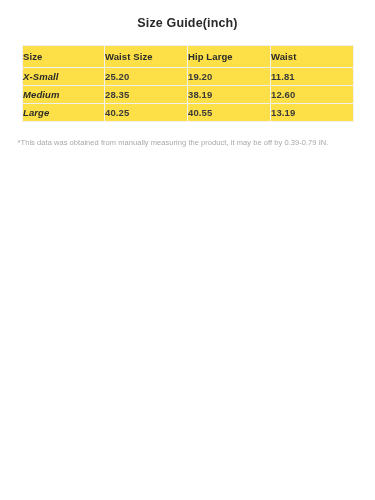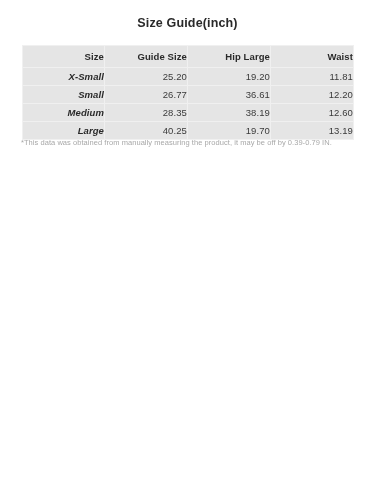--- a/index.html
+++ b/index.html
@@ -51,107 +51,102 @@
   }
 
   table.size-table col.c-size     { width: 82px; }
   table.size-table col.c-waist    { width: 83px; }
   table.size-table col.c-hip      { width: 83px; }
   table.size-table col.c-length   { width: 83px; }
 
   table.size-table th,
   table.size-table td {
     border: 1px solid #f0f0f0;
-    text-align: right;
+    text-align: left;
     vertical-align: middle;
     padding: 0;
     font-size: 9.5px;
     color: #333333;
-    background: #e5e5e5;
+    background: #fde047;
   }
 
   table.size-table thead th {
     height: 21px;
     font-weight: bold;
     font-size: 9.5px;
     color: #2a2a2a;
     letter-spacing: 0.1px;
   }
 
   table.size-table tbody td {
     height: 17px;
-    font-weight: normal;
+    font-weight: bold;
     color: #3a3a3a;
     letter-spacing: 0.1px;
   }
 
   table.size-table tbody td.sz-label {
     font-weight: bold;
     color: #2a2a2a;
     font-style: italic;
   }
 
   .size-note {
     position: absolute;
     top: 137px;
-    left: 21px;
+    left: 3px;
     width: 340px;
     font-size: 7.5px;
     line-height: 11px;
     color: #a8a8a8;
     letter-spacing: 0.05px;
     white-space: nowrap;
+    text-align: center;
   }
 </style>
 </head>
 <body>
 
 <div class="page">
 
   <div class="size-guide-title">Size Guide(inch)</div>
 
   <div class="size-table-wrap">
     <table class="size-table">
       <colgroup>
         <col class="c-size">
         <col class="c-waist">
         <col class="c-hip">
         <col class="c-length">
       </colgroup>
       <thead>
         <tr>
           <th>Size</th>
-          <th>Guide Size</th>
+          <th>Waist Size</th>
           <th>Hip Large</th>
           <th>Waist</th>
         </tr>
       </thead>
       <tbody>
         <tr>
           <td class="sz-label">X-Small</td>
           <td>25.20</td>
           <td>19.20</td>
           <td>11.81</td>
         </tr>
         <tr>
-          <td class="sz-label">Small</td>
-          <td>26.77</td>
-          <td>36.61</td>
-          <td>12.20</td>
-        </tr>
-        <tr>
           <td class="sz-label">Medium</td>
           <td>28.35</td>
           <td>38.19</td>
           <td>12.60</td>
         </tr>
         <tr>
           <td class="sz-label">Large</td>
           <td>40.25</td>
-          <td>19.70</td>
+          <td>40.55</td>
           <td>13.19</td>
         </tr>
       </tbody>
     </table>
   </div>
 
   <div class="size-note">*This data was obtained from manually measuring the product, it may be off by 0.39-0.79 IN.</div>
 
 </div>
 

